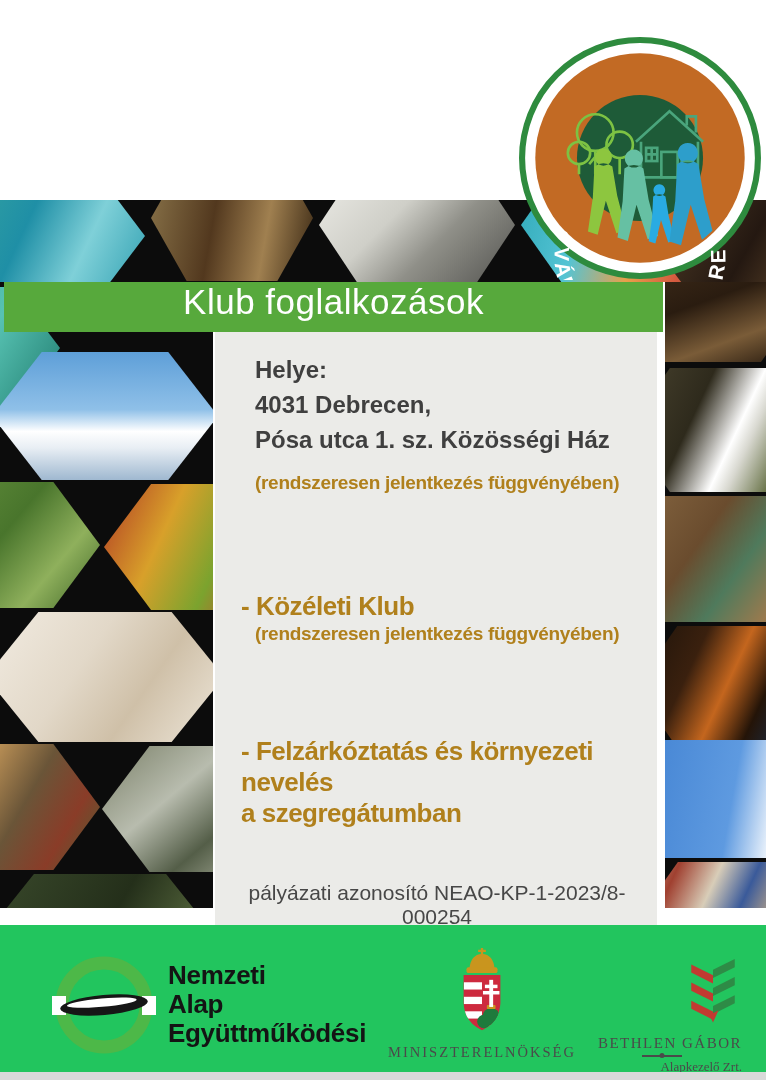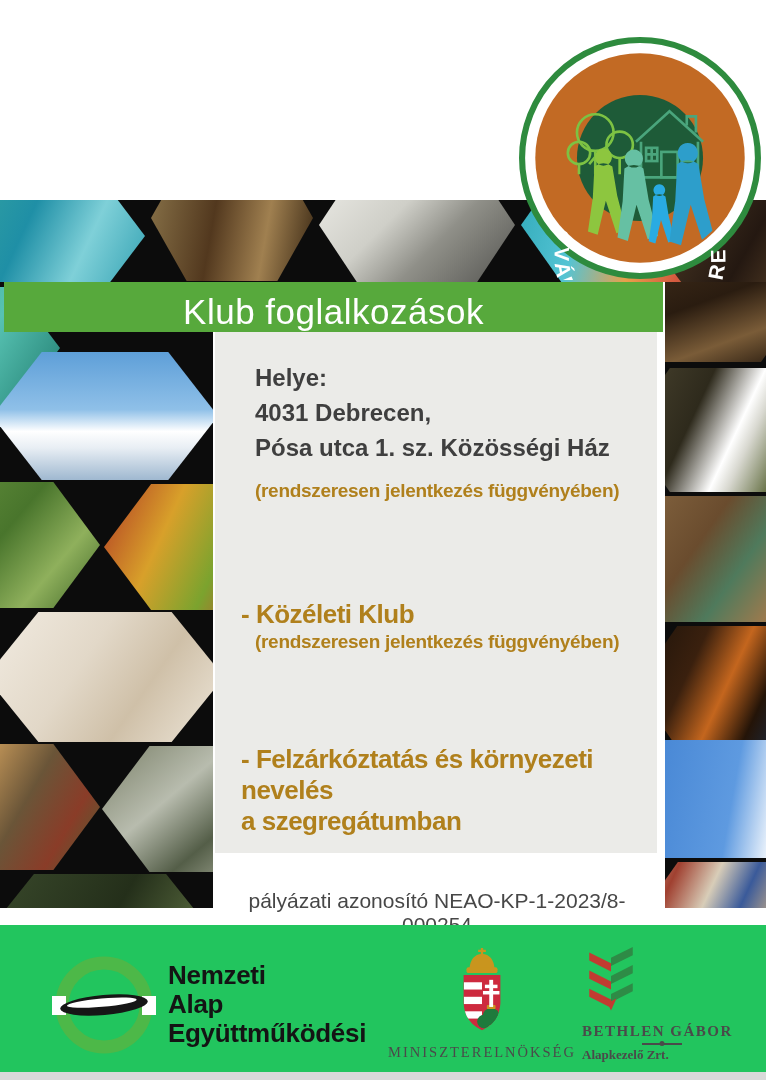--- a/index.html
+++ b/index.html
@@ -23,43 +23,43 @@
   .badge{position:absolute;left:518px;top:36px;width:244px;height:244px;z-index:10;}
   
   .mosaic{position:absolute;background:#0c0c0c;overflow:hidden;z-index:1;}
   .mosaic-top{left:0;top:200px;width:766px;height:82px;}
   .mosaic-left{left:0;top:282px;width:213px;height:626px;}
   .mosaic-right{left:665px;top:282px;width:101px;height:626px;}
   .hex{position:absolute;clip-path:polygon(22% 0,78% 0,100% 50%,78% 100%,22% 100%,0 50%);}
   
   .banner{
     position:absolute;left:4px;top:282px;width:659px;height:50px;z-index:5;
-    background:var(--banner-green);display:flex;align-items:flex-end;justify-content:center;
+    background:var(--banner-green);display:flex;align-items:flex-start;justify-content:center;
   }
   .banner span{color:#fff;font-size:35px;font-weight:400;letter-spacing:0.5px;}
   
   .card{
-    position:absolute;left:215px;top:332px;width:442px;height:521px;z-index:5;
-    background:var(--card-bg);padding:28px 24px 0 26px;color:var(--dark-text);
+    position:absolute;left:215px;top:332px;width:442px;height:593px;z-index:5;
+    background:var(--card-bg);padding:20px 24px 0 26px;color:var(--dark-text);
   }
   .loc{margin-left:14px;font-size:24px;font-weight:bold;line-height:35px;color:var(--dark-text);}
   .item{color:var(--gold);}
   .item .t{font-size:26px;font-weight:bold;line-height:31px;letter-spacing:-0.5px;}
   .item .n{font-size:19px;font-weight:bold;margin-left:14px;line-height:24px;letter-spacing:-0.3px;}
   .item1{margin-top:14px;}
   .item2{margin-top:96px;}
   .item3{margin-top:90px;}
   .project{margin-top:52px;text-align:center;font-size:21px;color:#474747;font-weight:400;}
   
   .footer{position:absolute;left:0;top:925px;width:766px;height:155px;background:#22c55e;z-index:6;}
   .nea{position:absolute;left:52px;top:28px;}
   .nea-text{position:absolute;left:168px;top:36px;font-size:26px;font-weight:bold;color:#141414;line-height:29px;letter-spacing:-0.3px;}
   .ministry{position:absolute;left:382px;top:20px;width:200px;text-align:center;}
   .ministry .label{font-family:"Liberation Serif","DejaVu Serif",serif;font-size:14.5px;letter-spacing:2px;color:#4a4a4a;margin-top:4px;}
-  .bethlen{position:absolute;left:582px;top:22px;width:160px;text-align:left;font-weight:bold;}
+  .bethlen{position:absolute;left:582px;top:34px;width:160px;text-align:right;}
   .bethlen .name{font-family:"Liberation Serif","DejaVu Serif",serif;font-size:15px;letter-spacing:1.5px;color:#4a4a4a;margin-top:5px;}
   .bg-divider{width:40px;height:1.5px;background:#4a4a4a;margin:3px auto 2px;position:relative;}
   .bg-divider::after{content:'';position:absolute;left:50%;top:-2px;width:5px;height:5px;background:#4a4a4a;border-radius:50%;transform:translateX(-50%);}
   .bethlen .sub{font-family:"Liberation Serif","DejaVu Serif",serif;font-size:13px;color:#4a4a4a;}
   .bottom-strip{position:absolute;left:0;bottom:0;width:766px;height:8px;background:#d9d9d9;z-index:7;}
 </style>
 </head>
 <body>
 
 <div class="poster">

